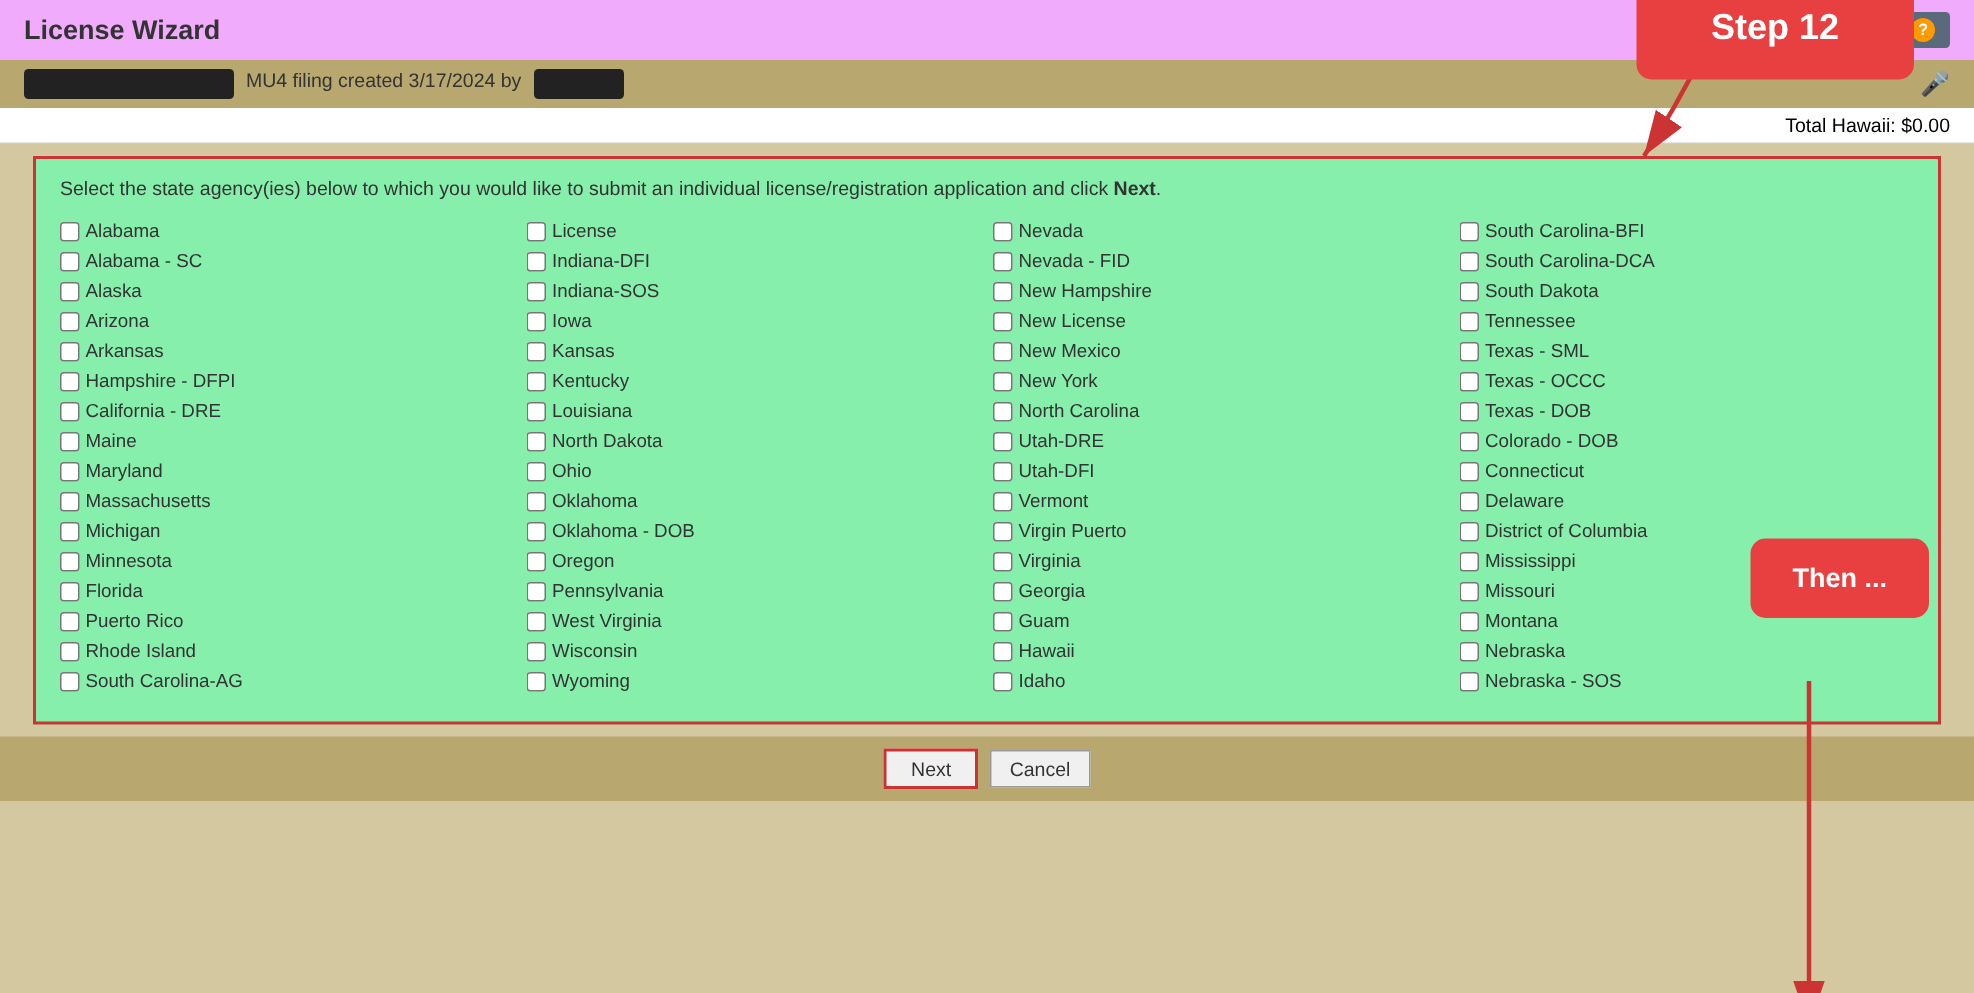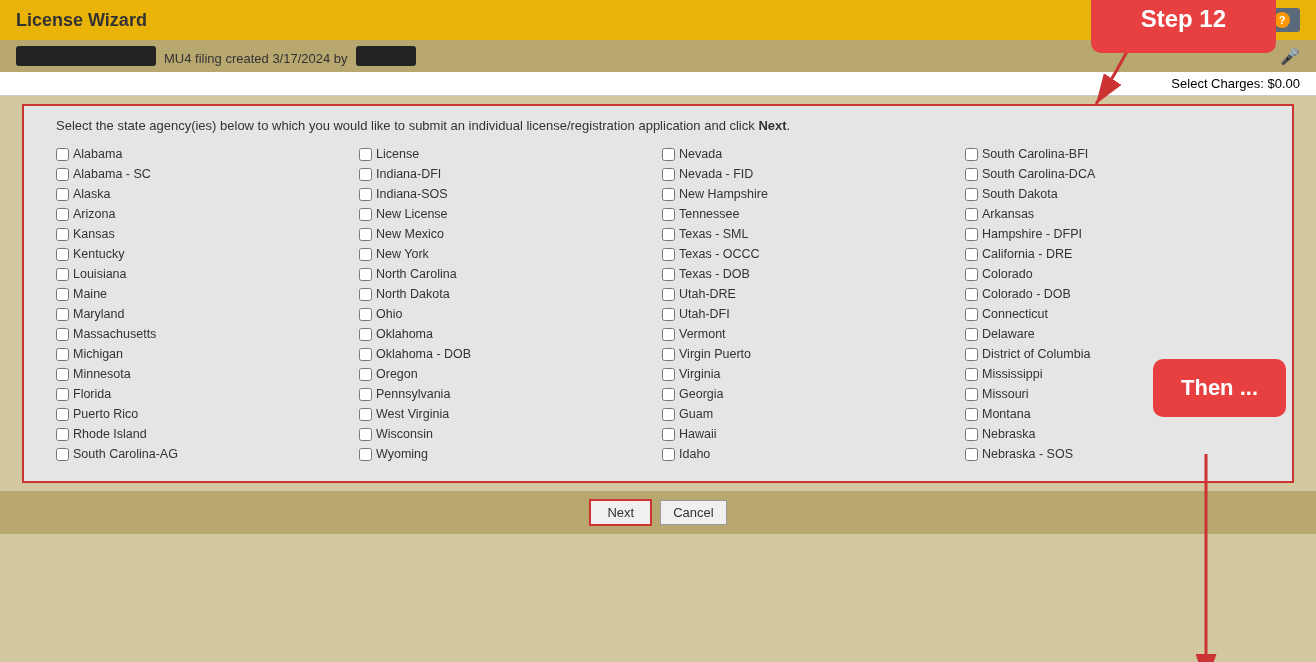--- a/index.html
+++ b/index.html
@@ -1,19 +1,19 @@
 <!DOCTYPE html>
 <html><head>
   <meta charset="utf-8">
   <style>
     * { box-sizing: border-box; margin: 0; padding: 0; }
     body { font-family: Arial, sans-serif; font-size: 13px; background: #d4c8a0; width: 1316px; min-height: 662px; }
 
     .title-bar {
-      background: #eab308;
+      background: #f0abfc;
       padding: 8px 16px;
       font-size: 18px;
       font-weight: bold;
       color: #333;
       display: flex;
       align-items: center;
       justify-content: space-between;
     }
 
     .help-btn {
@@ -45,21 +45,21 @@
     .sub-bar {
       background: #b8a870;
       padding: 6px 16px;
       display: flex;
       align-items: center;
       justify-content: space-between;
     }
 
     .sub-bar-left {
       display: flex;
-      align-items: flex-end;
+      align-items: flex-start;
       gap: 8px;
     }
 
     .redacted-block {
       background: #222;
       color: #222;
       border-radius: 3px;
       padding: 2px 8px;
       min-width: 140px;
       height: 20px;
@@ -88,24 +88,24 @@
 
     .total-charges-bar {
       background: white;
       text-align: right;
       padding: 4px 16px;
       font-size: 13px;
       border-bottom: 1px solid #ccc;
     }
 
     .main-content {
-      background: #e5e5e5;
+      background: #86efac;
       margin: 8px 12px;
       border: 2px solid #cc3333;
-      padding: 12px 32px;
+      padding: 12px 16px;
       position: relative;
     }
 
     .instruction-text {
       font-size: 13px;
       color: #333;
       margin-bottom: 12px;
     }
 
     .instruction-text strong {
@@ -201,21 +201,21 @@
     </div>
 
     <div style="position: absolute; top: -55px; right: 40px; z-index: 20;">
       <div class="step-box">
         <span>Step 12</span>
       </div>
     </div>
   </div>
 
   <div class="total-charges-bar">
-    <span>Select Charges: $0.00</span>
+    <span>Total Hawaii: $0.00</span>
   </div>
 
   <div style="position: relative; margin: 6px 10px;">
 
     <svg style="position: absolute; top: -80px; right: 130px; z-index: 15; pointer-events: none;" width="120" height="100">
       <defs>
         <marker id="arrowhead1" markerWidth="10" markerHeight="7" refX="10" refY="3.5" orient="auto">
           <polygon points="0 0, 10 3.5, 0 7" fill="#cc3333"></polygon>
         </marker>
       </defs>
@@ -276,20 +276,24 @@
           <div class="state-item">
             <input type="checkbox" style="">
             <span>South Dakota</span>
           </div>
           <div class="state-item">
             <input type="checkbox" style="">
             <span>Arizona</span>
           </div>
           <div class="state-item">
             <input type="checkbox" style="">
+            <span>Iowa</span>
+          </div>
+          <div class="state-item">
+            <input type="checkbox" style="">
             <span>New License</span>
           </div>
           <div class="state-item">
             <input type="checkbox" style="">
             <span>Tennessee</span>
           </div>
           <div class="state-item">
             <input type="checkbox" style="">
             <span>Arkansas</span>
           </div>
@@ -329,24 +333,20 @@
             <input type="checkbox" style="">
             <span>Louisiana</span>
           </div>
           <div class="state-item">
             <input type="checkbox" style="">
             <span>North Carolina</span>
           </div>
           <div class="state-item">
             <input type="checkbox" style="">
             <span>Texas - DOB</span>
-          </div>
-          <div class="state-item">
-            <input type="checkbox" style="">
-            <span>Colorado</span>
           </div>
           <div class="state-item">
             <input type="checkbox" style="">
             <span>Maine</span>
           </div>
           <div class="state-item">
             <input type="checkbox" style="">
             <span>North Dakota</span>
           </div>
           <div class="state-item">
@@ -484,21 +484,21 @@
           <div class="state-item">
             <input type="checkbox" style="">
             <span>Nebraska - SOS</span>
           </div>
           <div class="state-item"></div>
           <div class="state-item"></div>
         </div>
 
     </div>
 
-    <div style="position: absolute; right: 20px; top: 255px; z-index: 20; background: #e84040; color: white; font-size: 22px; font-weight: bold; padding: 16px 28px; border-radius: 10px;">
+    <div style="position: absolute; right: 20px; top: 255px; z-index: 20; background: #e84040; color: white; font-size: 18px; font-weight: bold; padding: 16px 28px; border-radius: 10px;">
       <span>Then ...</span>
     </div>
 
     <svg style="position: absolute; right: 60px; top: 340px; z-index: 15; pointer-events: none;" width="80" height="280">
       <defs>
         <marker id="arrowhead2" markerWidth="10" markerHeight="7" refX="10" refY="3.5" orient="auto">
           <polygon points="0 0, 10 3.5, 0 7" fill="#cc3333"></polygon>
         </marker>
       </defs>
       <path d="M 40 10 L 40 240" stroke="#cc3333" stroke-width="3" fill="none" marker-end="url(#arrowhead2)"></path>

